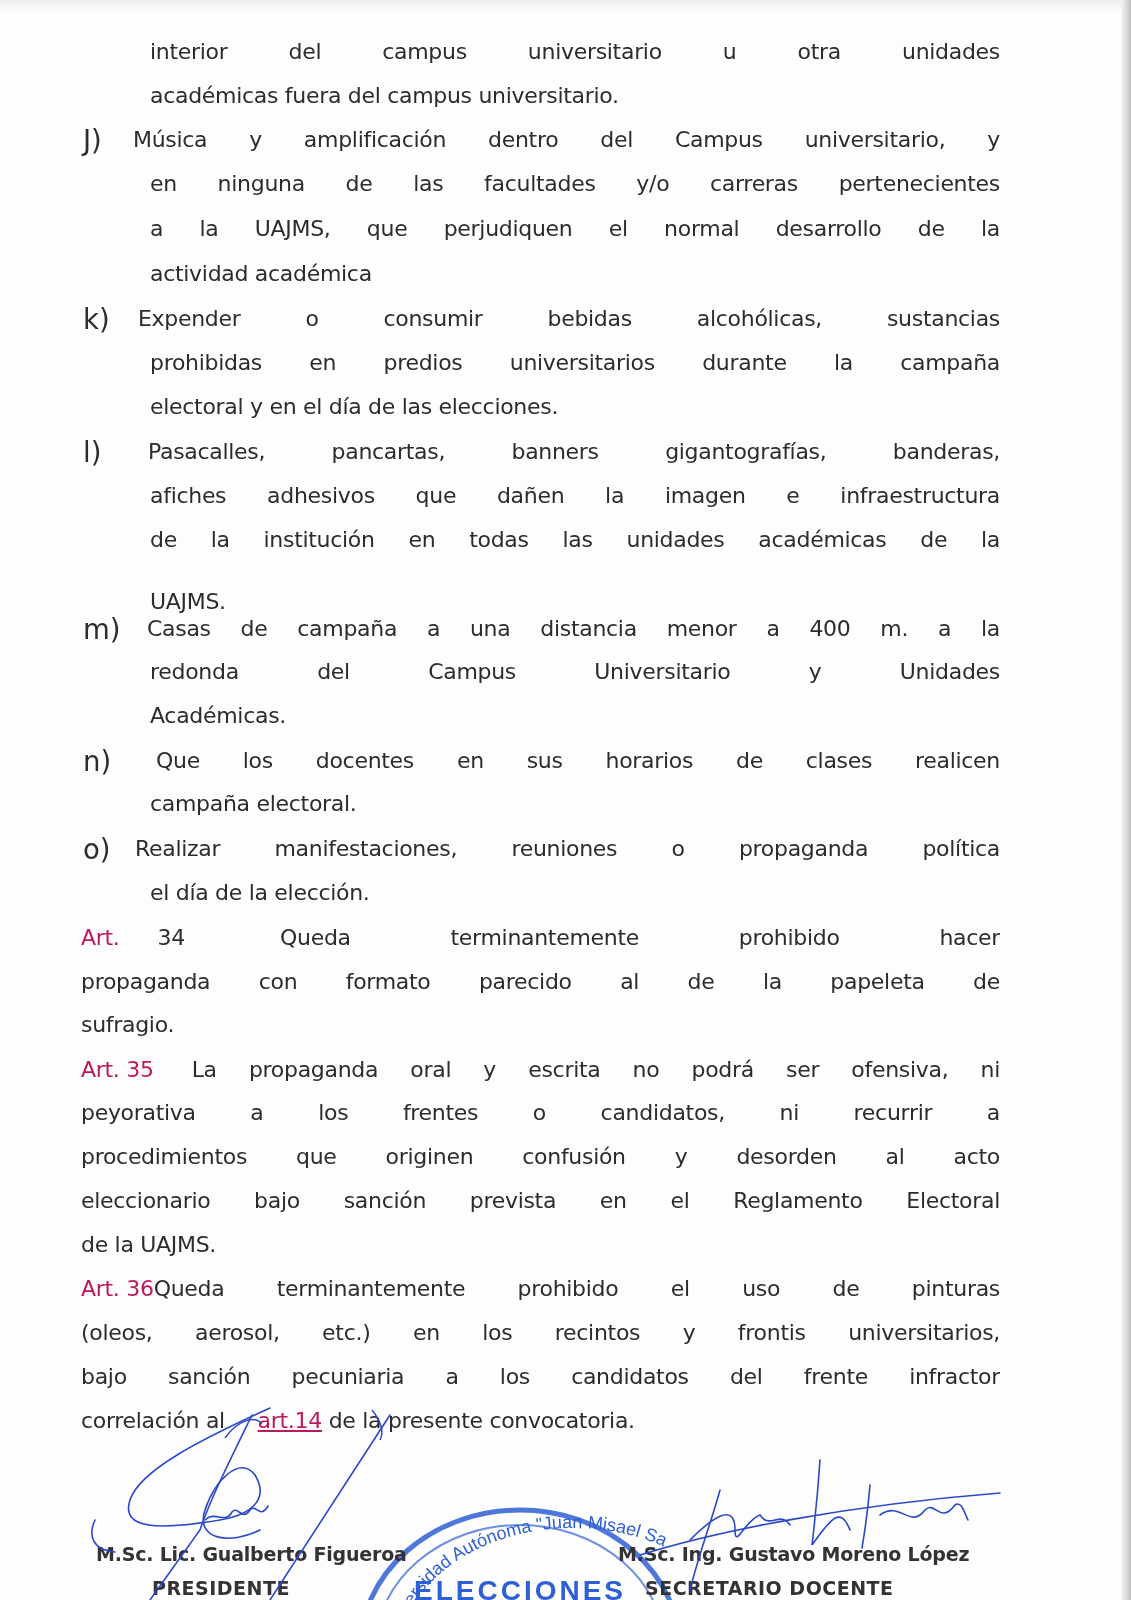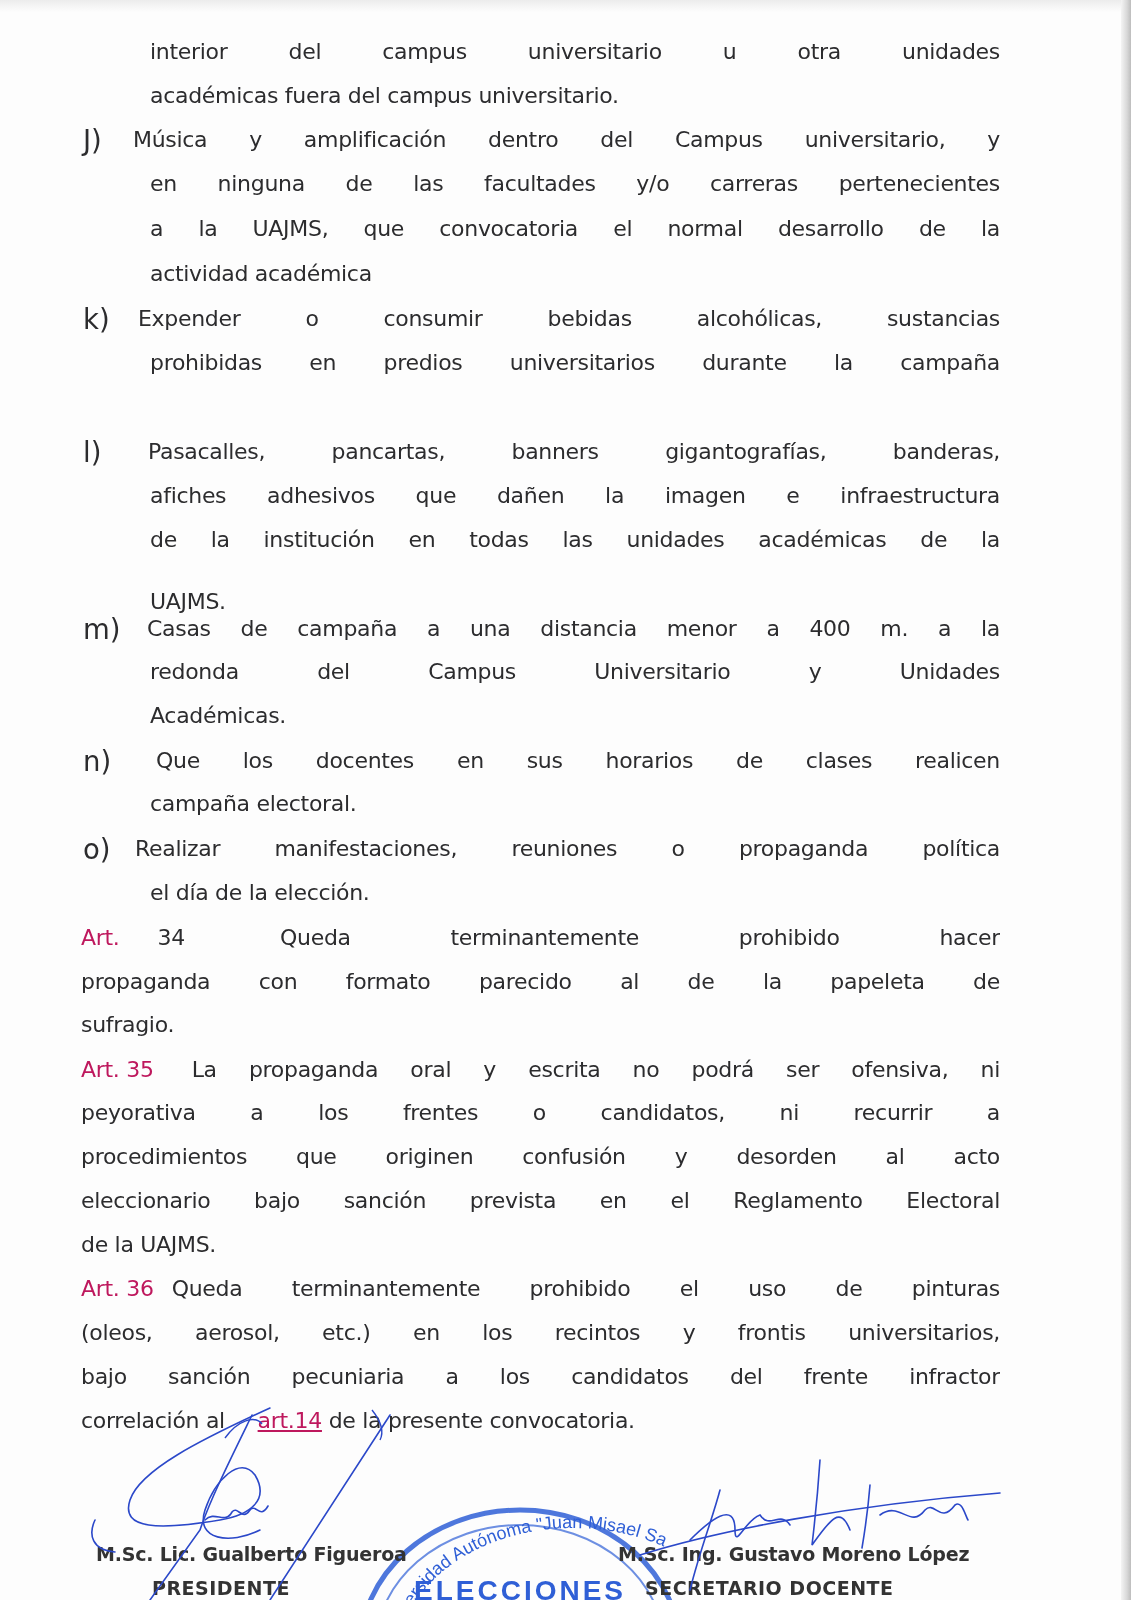--- a/index.html
+++ b/index.html
@@ -42,26 +42,27 @@
 <div class="page">
   <div class="scan-edge-top"></div>
   <div class="scan-edge-right"></div>
 
   <div class="line justify" style="left:150px;top:30px;width:850px;">interior del campus universitario u otra unidades</div>
   <div class="line" style="left:150px;top:74px;">académicas fuera del campus universitario.</div>
 
   <span class="marker" style="top:118px;">J)</span>
   <div class="line justify" style="left:133px;top:118px;width:867px;">Música y amplificación dentro del Campus universitario, y</div>
   <div class="line justify" style="left:150px;top:162px;width:850px;">en ninguna de las facultades  y/o carreras pertenecientes</div>
-  <div class="line justify" style="left:150px;top:207px;width:850px;">a la UAJMS, que convocatoria el normal desarrollo de la</div>
+  <div class="line justify" style="left:150px;top:207px;width:850px;">a la UAJMS, que perjudiquen el normal desarrollo de la</div>
   <div class="line" style="left:150px;top:252px;">actividad académica</div>
 
   <span class="marker" style="top:297px;">k)</span>
   <div class="line justify" style="left:138px;top:297px;width:862px;">Expender o consumir bebidas alcohólicas, sustancias</div>
   <div class="line justify" style="left:150px;top:341px;width:850px;">prohibidas en predios universitarios durante la campaña</div>
+  <div class="line" style="left:150px;top:385px;">electoral y en el día de las elecciones.</div>
 
   <span class="marker" style="top:430px;">l)</span>
   <div class="line justify" style="left:148px;top:430px;width:852px;">Pasacalles, pancartas, banners gigantografías, banderas,</div>
   <div class="line justify" style="left:150px;top:474px;width:850px;">afiches adhesivos  que dañen la imagen e infraestructura</div>
   <div class="line justify" style="left:150px;top:518px;width:850px;">de la institución en todas las unidades académicas de la</div>
   <div class="line" style="left:150px;top:580px;">UAJMS.</div>
 
   <span class="marker" style="top:607px;">m)</span>
   <div class="line justify" style="left:147px;top:607px;width:853px;">Casas de campaña  a una distancia menor a 400 m. a la</div>
   <div class="line" style="left:150px;top:694px;">Académicas.</div>
@@ -86,21 +87,21 @@
     <span class="b">Art.</span>&nbsp;<span class="b">35</span>
     <span class="justify" style="display:inline-block;flex:1;margin-left:38px;">La propaganda oral y escrita no podrá ser ofensiva, ni</span>
   </div>
   <div class="line justify" style="left:81px;top:1091px;width:919px;">peyorativa a los frentes o candidatos, ni recurrir a</div>
   <div class="line justify" style="left:81px;top:1135px;width:919px;">procedimientos que originen confusión y desorden al acto</div>
   <div class="line justify" style="left:81px;top:1179px;width:919px;">eleccionario bajo sanción prevista en el Reglamento Electoral</div>
   <div class="line" style="left:81px;top:1223px;">de la UAJMS.</div>
 
   <div class="line" style="left:81px;top:1267px;width:919px;display:flex;">
     <span class="b">Art.</span>&nbsp;<span class="b">36</span>
-    <span class="justify" style="display:inline-block;flex:1;margin-left:18px;">Queda terminantemente prohibido el uso de pinturas</span>
+    <span class="justify" style="display:inline-block;flex:1;">Queda terminantemente prohibido el uso de pinturas</span>
   </div>
   <div class="line justify" style="left:81px;top:1311px;width:919px;">(oleos, aerosol, etc.) en los recintos y frontis universitarios,</div>
   <div class="line justify" style="left:81px;top:1355px;width:919px;">bajo sanción pecuniaria a los candidatos del frente infractor</div>
   <div class="line" style="left:81px;top:1399px;">
     <span>correlación al </span><span class="u b">art.14</span><span> de la presente convocatoria.</span>
   </div>
 
   <svg class="ink" width="1131" height="1600">
     <defs>
       <path id="stampArc" d="M 400 1640 A 175 130 0 0 1 660 1545"></path>

